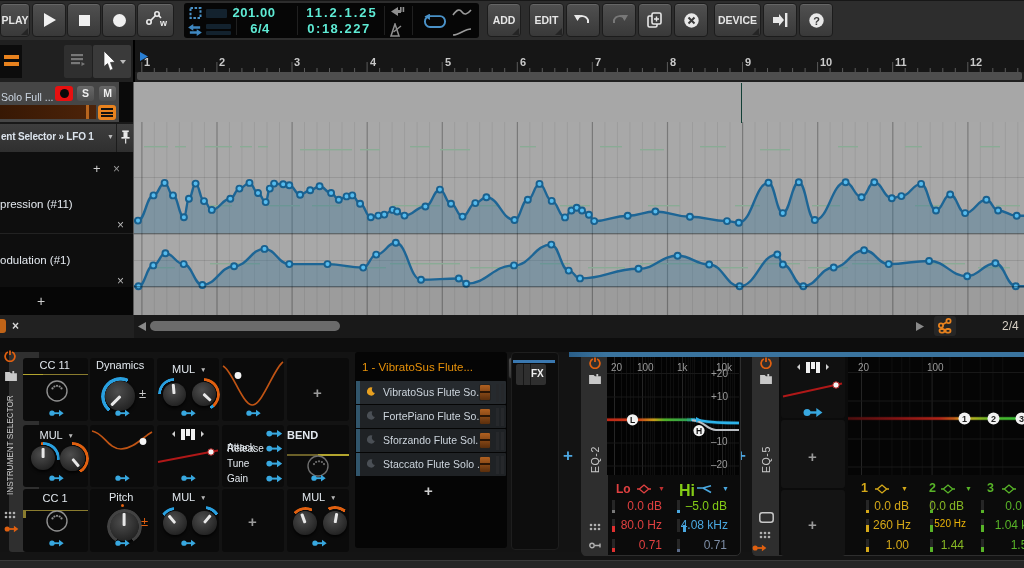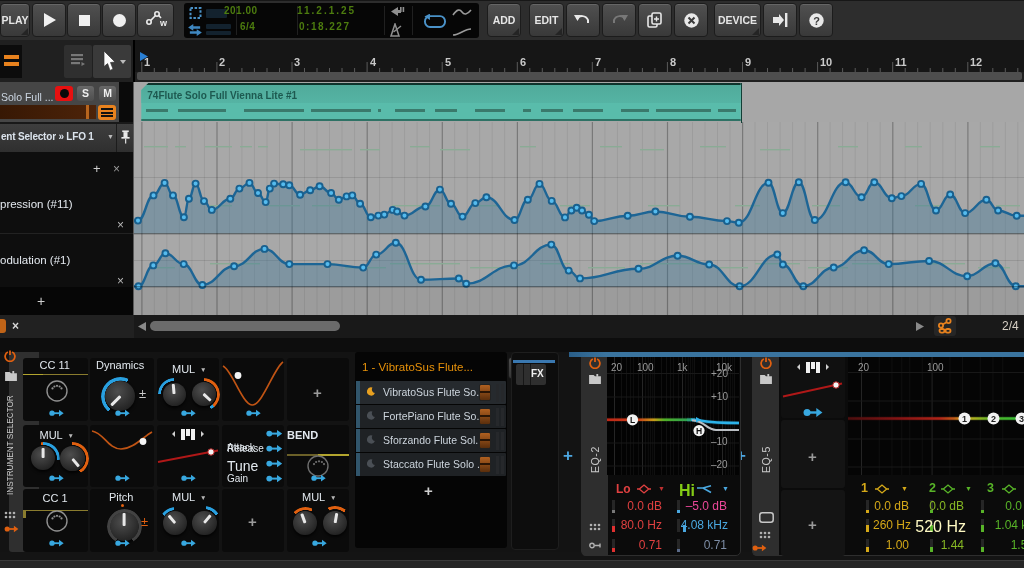--- a/index.html
+++ b/index.html
@@ -4,21 +4,21 @@
 *{margin:0;padding:0;box-sizing:border-box}
 html,body{width:1024px;height:568px;overflow:hidden;background:#161616;font-family:"Liberation Sans",sans-serif}
 .abs{position:absolute}
 #app{position:relative;width:1024px;height:568px;background:#161616;opacity:0.999;-webkit-font-smoothing:antialiased}
 
 #toolbar{position:absolute;left:0;top:0;width:1024px;height:40px;background:#2d2d2d;border-top:1px solid #171717}
 .tbtn{position:absolute;top:2px;height:34px;background:linear-gradient(#505050,#393939);border:1px solid #1c1c1c;border-radius:4px;box-shadow:inset 0 1px 0 rgba(255,255,255,.13);color:#e6e6e6;font-size:10.5px;font-weight:bold;display:flex;align-items:center;justify-content:center}
 .fold:after{content:"";position:absolute;right:1px;bottom:1px;border-style:solid;border-width:0 0 7px 7px;border-color:transparent transparent #242424 transparent}
 #display{position:absolute;left:184px;top:2px;width:295px;height:35px;background:#060606;border-radius:3px}
 .dsep{position:absolute;top:3px;width:1px;height:29px;background:#202020}
-.dnum{position:absolute;color:#4d7c0f;font-weight:bold;font-size:10px;text-align:left;letter-spacing:.5px}
+.dnum{position:absolute;color:#5eead4;font-weight:bold;font-size:13px;text-align:center;letter-spacing:.5px}
 .dbar{position:absolute;background:#13222e;border-radius:1px}
 
 #row2{position:absolute;left:0;top:40px;width:1024px;height:42px;background:#202020}
 #row2 .rnum{top:16px}
 #ruler{position:absolute;left:135px;top:0;width:889px;height:32px;background:#161616}
 .rnum{position:absolute;top:16px;color:#c9c9c9;font-size:11px;font-weight:bold}
 #zoombar{position:absolute;left:137px;top:32px;width:885px;height:8px;background:#4e4e4e;border-radius:2px}
 
 #lh{position:absolute;left:0;top:82px;width:134px;height:233px;background:#0e0e0e;border-right:1px solid #5a5a5a}
 
@@ -526,38 +526,20 @@
             <circle cx="888.7" cy="264.1" r="3"></circle>
             <circle cx="929.1" cy="261.0" r="3"></circle>
             <circle cx="967.2" cy="276.2" r="3"></circle>
             <circle cx="995.4" cy="263.2" r="3"></circle>
             <circle cx="1015.8" cy="286.2" r="3"></circle>
           </g>
 </g>
 <rect x="0" y="151" width="890" height="1.4" fill="rgba(0,0,0,0.35)"></rect>
 <rect x="0" y="204" width="890" height="1.4" fill="rgba(0,0,0,0.35)"></rect>
 </svg>
-      <div class="clip" style="left:7.3px;width:599.4px;clip-path:polygon(0 7px,7px 0,100% 0,100% 100%,0 100%)">
-<div style="position:absolute;left:0;top:0;width:100%;height:18px;background:linear-gradient(#50ab9b,#55b4a4)"></div>
-<div class="cliptitle">74Flute Solo Full Vienna Lite #1</div>
-        <div class="ndash" style="left:5px;width:22px"></div>
-        <div class="ndash" style="left:37px;width:48px"></div>
-        <div class="ndash" style="left:103px;width:60px"></div>
-        <div class="ndash" style="left:170px;width:60px"></div>
-        <div class="ndash" style="left:237px;width:3px"></div>
-        <div class="ndash" style="left:254px;width:30px"></div>
-        <div class="ndash" style="left:294px;width:22px"></div>
-        <div class="ndash" style="left:334px;width:30px"></div>
-        <div class="ndash" style="left:382px;width:8px"></div>
-        <div class="ndash" style="left:400px;width:22px"></div>
-        <div class="ndash" style="left:432px;width:30px"></div>
-        <div class="ndash" style="left:480px;width:28px"></div>
-        <div class="ndash" style="left:515px;width:55px"></div>
-        <div class="ndash" style="left:577px;width:18px"></div>
-      </div>
 <div class="abs" style="left:606.8px;top:1px;width:1.4px;height:40px;background:#123f36"></div>
     </div>
 <div id="scrollrow">
  <div class="abs" style="left:0;top:0;width:134px;height:23px;background:#212121"></div>
  <div class="abs" style="left:-4px;top:4px;width:10px;height:14px;background:#c06418;border-radius:3px"></div>
  <div class="t" style="left:12px;top:4px;color:#d8d8d8;font-size:12px;font-weight:bold">×</div>
  <svg class="abs" style="left:138px;top:7px" width="8" height="9">
         <polygon points="8,0 0,4.5 8,9" fill="#8a8a8a"></polygon>
       </svg>
  <div class="abs" style="left:150px;top:6px;width:190px;height:10px;background:#6b6b6b;border-radius:5px"></div>
@@ -715,21 +697,21 @@
         <circle cx="3.6" cy="5" r="3.2" fill="#38a8e0"></circle>
         <rect x="6" y="3.9" width="7" height="2.2" fill="#38a8e0"></rect>
         <polygon points="12,1 17.6,5 12,9" fill="#38a8e0"></polygon>
       </svg>
       <div class="t" style="left:227px;top:105px;color:#e2e8ee;font-size:10px;font-weight:normal;">Release</div>
       <svg class="abs" style="left:265.5px;top:105.6px" width="16.5" height="9.2" viewBox="0 0 18 10">
         <circle cx="3.6" cy="5" r="3.2" fill="#38a8e0"></circle>
         <rect x="6" y="3.9" width="7" height="2.2" fill="#38a8e0"></rect>
         <polygon points="12,1 17.6,5 12,9" fill="#38a8e0"></polygon>
       </svg>
-      <div class="t" style="left:227px;top:120px;color:#e2e8ee;font-size:14px;font-weight:normal;">Tune</div>
+      <div class="t" style="left:227px;top:120px;color:#e2e8ee;font-size:10px;font-weight:normal;">Tune</div>
       <svg class="abs" style="left:265.5px;top:120.6px" width="16.5" height="9.2" viewBox="0 0 18 10">
         <circle cx="3.6" cy="5" r="3.2" fill="#38a8e0"></circle>
         <rect x="6" y="3.9" width="7" height="2.2" fill="#38a8e0"></rect>
         <polygon points="12,1 17.6,5 12,9" fill="#38a8e0"></polygon>
       </svg>
       <div class="t" style="left:227px;top:135px;color:#e2e8ee;font-size:10px;font-weight:normal;">Gain</div>
       <svg class="abs" style="left:265.5px;top:135.6px" width="16.5" height="9.2" viewBox="0 0 18 10">
         <circle cx="3.6" cy="5" r="3.2" fill="#38a8e0"></circle>
         <rect x="6" y="3.9" width="7" height="2.2" fill="#38a8e0"></rect>
         <polygon points="12,1 17.6,5 12,9" fill="#38a8e0"></polygon>
@@ -969,21 +951,21 @@
       <div class="abs" style="left:612px;top:188px;width:3px;height:6px;background:#e03030;"></div>
       <div class="abs" style="left:612px;top:201px;width:3px;height:13px;background:#262626;"></div>
       <div class="abs" style="left:612px;top:210px;width:3px;height:4px;background:#e03030;"></div>
       <div class="abs" style="left:677px;top:162px;width:3px;height:13px;background:#262626;"></div>
       <div class="abs" style="left:677px;top:172px;width:3px;height:3px;background:#4aa8e0;"></div>
       <div class="abs" style="left:677px;top:181px;width:3px;height:13px;background:#262626;"></div>
       <div class="abs" style="left:683px;top:187px;width:3px;height:7px;background:#4aa8e0;"></div>
       <div class="abs" style="left:677px;top:201px;width:3px;height:13px;background:#262626;"></div>
       <div class="abs" style="left:677px;top:211px;width:3px;height:3px;background:#5a6a88;"></div>
       <div class="t" style="left:582px;top:161px;width:80px;text-align:right;color:#e04040;font-size:12px">0.0 dB</div>
-      <div class="t" style="left:647px;top:161px;width:80px;text-align:right;color:#ec4899;font-size:12px">–5.0 dB</div>
+      <div class="t" style="left:647px;top:161px;width:80px;text-align:right;color:#84cc16;font-size:12px">–5.0 dB</div>
       <div class="t" style="left:582px;top:180px;width:80px;text-align:right;color:#e04040;font-size:12px">80.0 Hz</div>
       <div class="t" style="left:648px;top:180px;width:80px;text-align:right;color:#4aa8e0;font-size:12px">4.08 kHz</div>
       <div class="t" style="left:582px;top:200px;width:80px;text-align:right;color:#e04040;font-size:12px">0.71</div>
       <div class="t" style="left:647px;top:200px;width:80px;text-align:right;color:#7d8da5;font-size:12px">0.71</div>
       <div class="abs" style="left:752px;top:14px;width:274px;height:204px;background:#0b0b0b;border-radius:5px 0 0 5px;border:1px solid #2e2e2e;border-right:none"></div>
       <div class="abs" style="left:753px;top:14px;width:26px;height:204px;background:#2e2e2e;border-radius:4px 0 0 4px"></div>
       <svg class="abs" style="left:760px;top:19px" width="12" height="12" viewBox="0 0 13 13">
         <g stroke="#e06010" stroke-width="1.9" fill="none">
           <path d="M4.2,2.2 A5.3,5.3 0 1 0 8.8,2.2"></path>
           <path d="M6.5,0.5 V5.5"></path>
@@ -1093,21 +1075,21 @@
         <path d="M0,5 H2.5 L7.5,0.8 L12.5,5 L7.5,9.2 L2.5,5 M12.5,5 H15" stroke="#58b428" stroke-width="1.5" fill="none"></path>
       </svg>
       <div class="t" style="left:965px;top:147px;color:#58b428;font-size:7px;font-weight:normal;">▼</div>
       <div class="abs" style="left:930px;top:162px;width:3px;height:13px;background:#262626;"></div>
       <div class="abs" style="left:930px;top:172px;width:3px;height:3px;background:#58b428;"></div>
       <div class="abs" style="left:930px;top:181px;width:3px;height:13px;background:#262626;"></div>
       <div class="abs" style="left:930px;top:187px;width:3px;height:7px;background:#58b428;"></div>
       <div class="abs" style="left:930px;top:201px;width:3px;height:13px;background:#262626;"></div>
       <div class="abs" style="left:930px;top:209px;width:3px;height:5px;background:#58b428;"></div>
       <div class="t" style="left:904px;top:161px;width:60px;text-align:right;color:#86b824;font-size:12px">0.0 dB</div>
-      <div class="t" style="left:896px;top:180px;width:70px;text-align:right;color:#fef9c3;font-size:16px">520 Hz</div>
+      <div class="t" style="left:896px;top:180px;width:70px;text-align:right;color:#eab308;font-size:10px">520 Hz</div>
       <div class="t" style="left:904px;top:200px;width:60px;text-align:right;color:#86b824;font-size:12px">1.44</div>
       <div class="t" style="left:987px;top:143px;color:#58b428;font-size:12.5px;font-weight:bold;">3</div>
       <svg class="abs" style="left:1002px;top:146px" width="14" height="10" viewBox="0 0 15 10">
         <path d="M0,5 H2.5 L7.5,0.8 L12.5,5 L7.5,9.2 L2.5,5 M12.5,5 H15" stroke="#58b428" stroke-width="1.5" fill="none"></path>
       </svg>
       <div class="abs" style="left:981px;top:162px;width:3px;height:13px;background:#262626;"></div>
       <div class="abs" style="left:981px;top:172px;width:3px;height:3px;background:#58b428;"></div>
       <div class="abs" style="left:981px;top:181px;width:3px;height:13px;background:#262626;"></div>
       <div class="abs" style="left:981px;top:187px;width:3px;height:7px;background:#58b428;"></div>
       <div class="abs" style="left:981px;top:201px;width:3px;height:13px;background:#262626;"></div>

